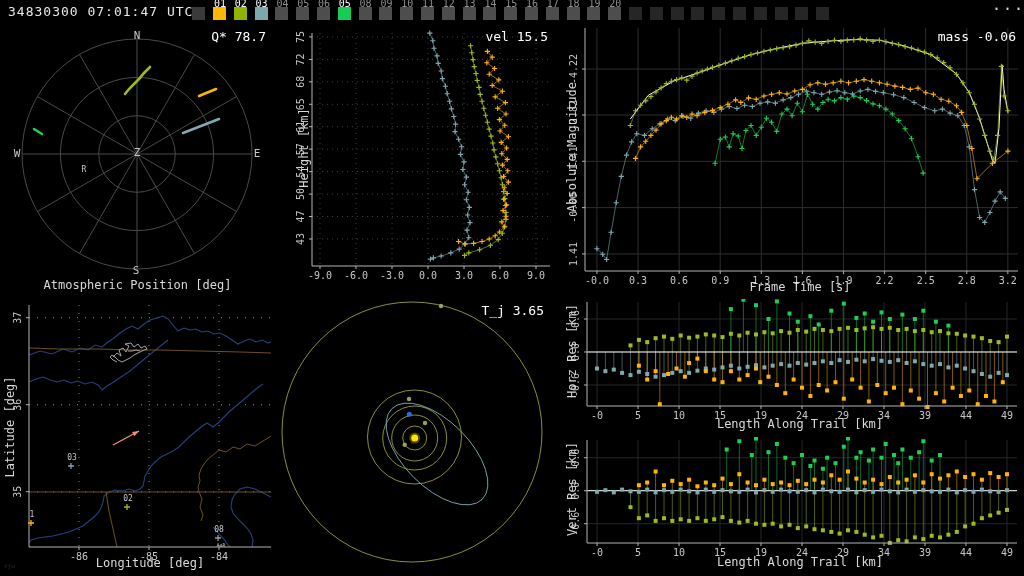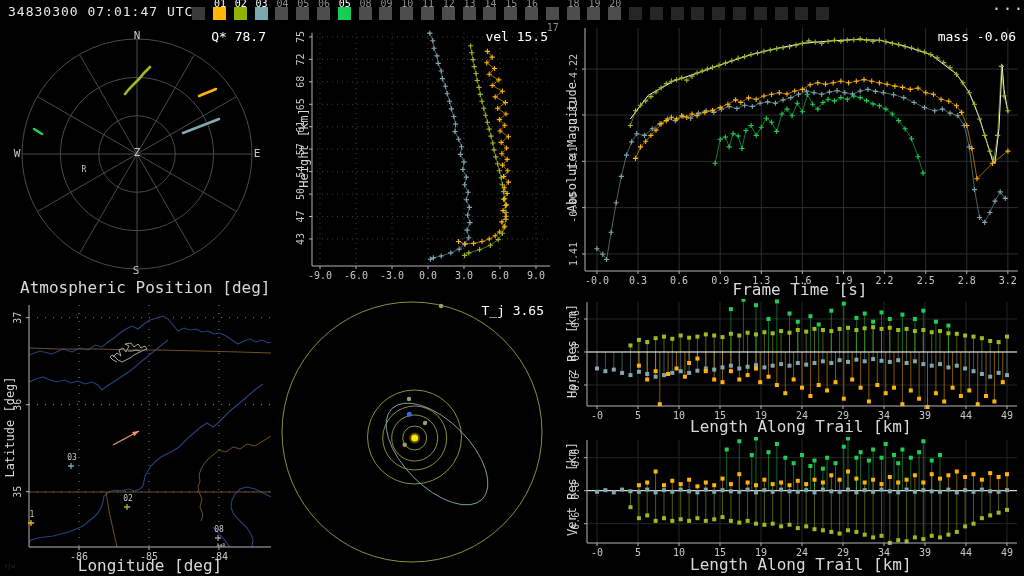--- a/index.html
+++ b/index.html
@@ -1,19 +1,19 @@
 <!DOCTYPE html>
 <html><head>
 <meta charset="utf-8">
 <style>
   html,body{margin:0;padding:0;background:#000;}
   .screen{position:relative;width:1024px;height:576px;background:#000;overflow:hidden;
           font-family:"DejaVu Sans Mono",monospace;}
   .screen svg{position:absolute;display:block;}
-  .lbl{position:absolute;color:#d9d9d9;font-size:16px;white-space:nowrap;}
+  .lbl{position:absolute;color:#d9d9d9;font-size:12px;white-space:nowrap;}
   .corner{color:#ffffff;font-size:13px;}
   .card{color:#c8c8c8;font-size:11px;}
   .center{text-align:center;}
   .right{text-align:right;}
   .vlabel{position:absolute;width:140px;text-align:center;color:#d9d9d9;font-size:12px;
           transform:rotate(-90deg);white-space:nowrap;}
   .clock{position:absolute;left:8px;top:4px;color:#e8e8e8;font-size:13px;letter-spacing:1px;}
   .menu{position:absolute;left:992px;top:0px;color:#dcdcdc;font-size:15px;letter-spacing:2px;cursor:default;}
   .footnote{position:absolute;left:4px;top:562px;color:#2b2b2b;font-size:6px;}
   #swatches .sq{position:absolute;top:7px;width:13px;height:13px;}
@@ -56,21 +56,21 @@
         <span class="num" style="left: 442.8px; color: rgb(144, 144, 144); text-align: right;">12</span>
         <span class="sq" style="left: 441.8px; background: rgb(77, 77, 77);"></span>
         <span class="num" style="left: 463.6px; color: rgb(144, 144, 144);">13</span>
         <span class="sq" style="left: 462.6px; background: rgb(77, 77, 77);"></span>
         <span class="num" style="left: 484.4px; color: rgb(144, 144, 144);">14</span>
         <span class="sq" style="left: 483.4px; background: rgb(77, 77, 77);"></span>
         <span class="num" style="left: 505.2px; color: rgb(144, 144, 144);">15</span>
         <span class="sq" style="left: 504.2px; background: rgb(77, 77, 77);"></span>
         <span class="num" style="left: 526px; color: rgb(144, 144, 144);">16</span>
         <span class="sq" style="left: 525px; background: rgb(77, 77, 77);"></span>
-        <span class="num" style="left: 546.8px; color: rgb(144, 144, 144); margin-top: 24px;">17</span>
+        <span class="num" style="left: 546.8px; color: rgb(144, 144, 144);">17</span>
         <span class="sq" style="left: 545.8px; background: rgb(77, 77, 77);"></span>
         <span class="num" style="left: 567.6px; color: rgb(144, 144, 144);">18</span>
         <span class="sq" style="left: 566.6px; background: rgb(77, 77, 77);"></span>
         <span class="num" style="left: 588.4px; color: rgb(144, 144, 144);">19</span>
         <span class="sq" style="left: 587.4px; background: rgb(77, 77, 77);"></span>
         <span class="num" style="left: 609.2px; color: rgb(144, 144, 144);">20</span>
         <span class="sq" style="left: 608.2px; background: rgb(77, 77, 77);"></span>
         <span class="sq" style="left: 629px; background: rgb(38, 38, 38);"></span>
         <span class="sq" style="left: 649.8px; background: rgb(38, 38, 38);"></span>
         <span class="sq" style="left: 670.6px; background: rgb(38, 38, 38);"></span>

